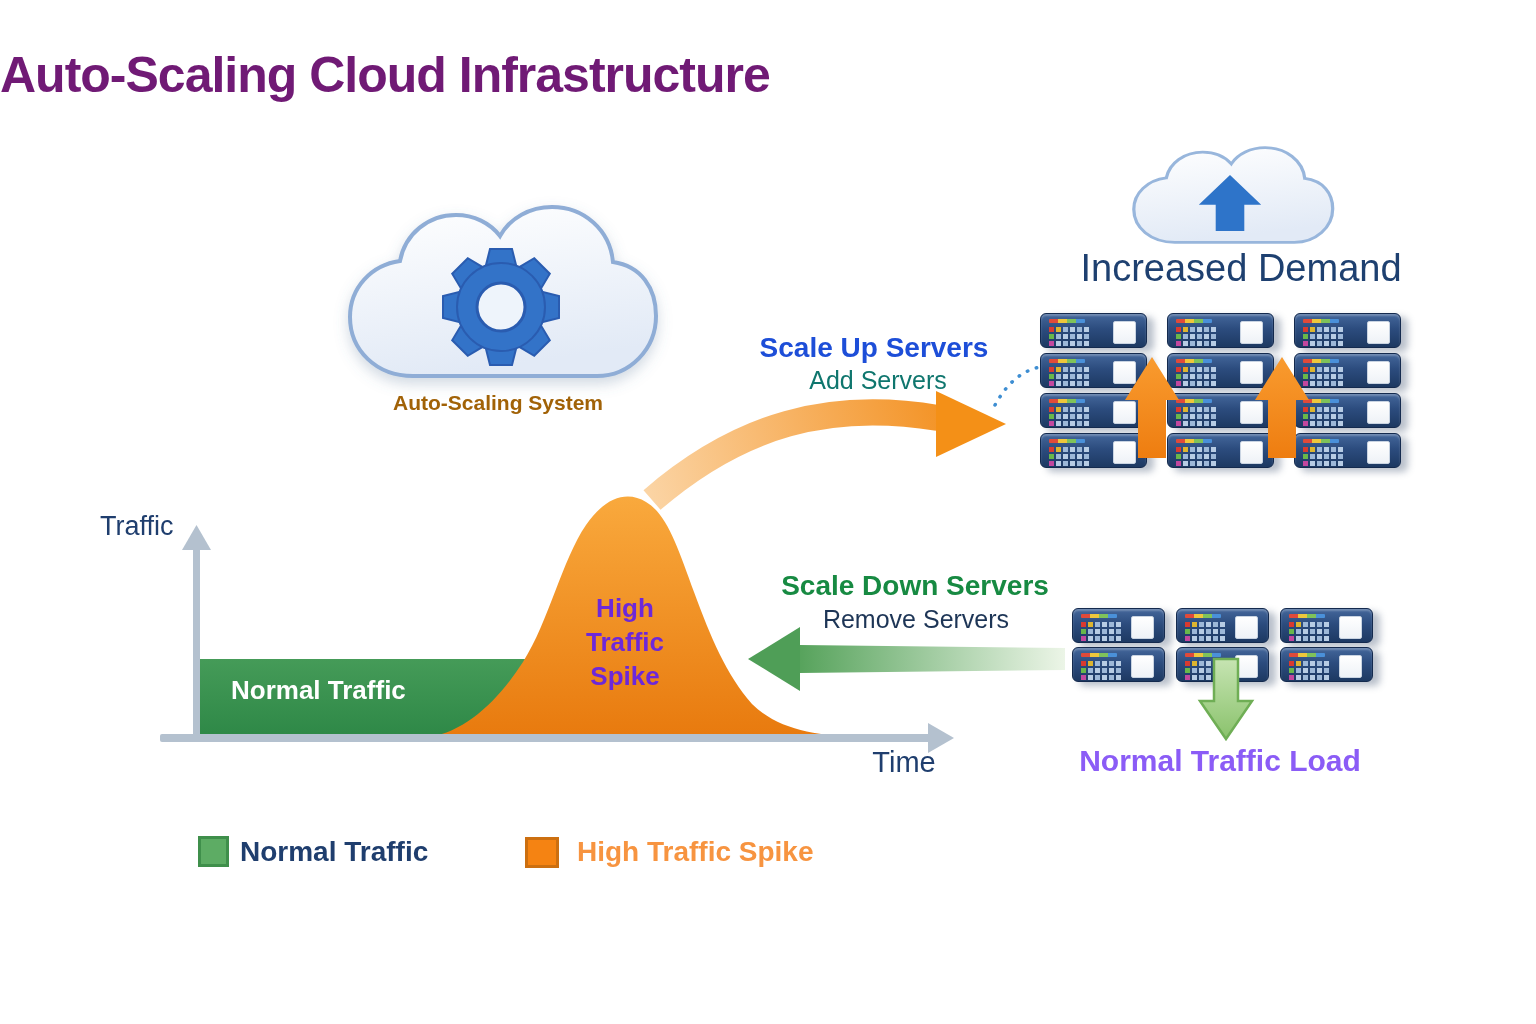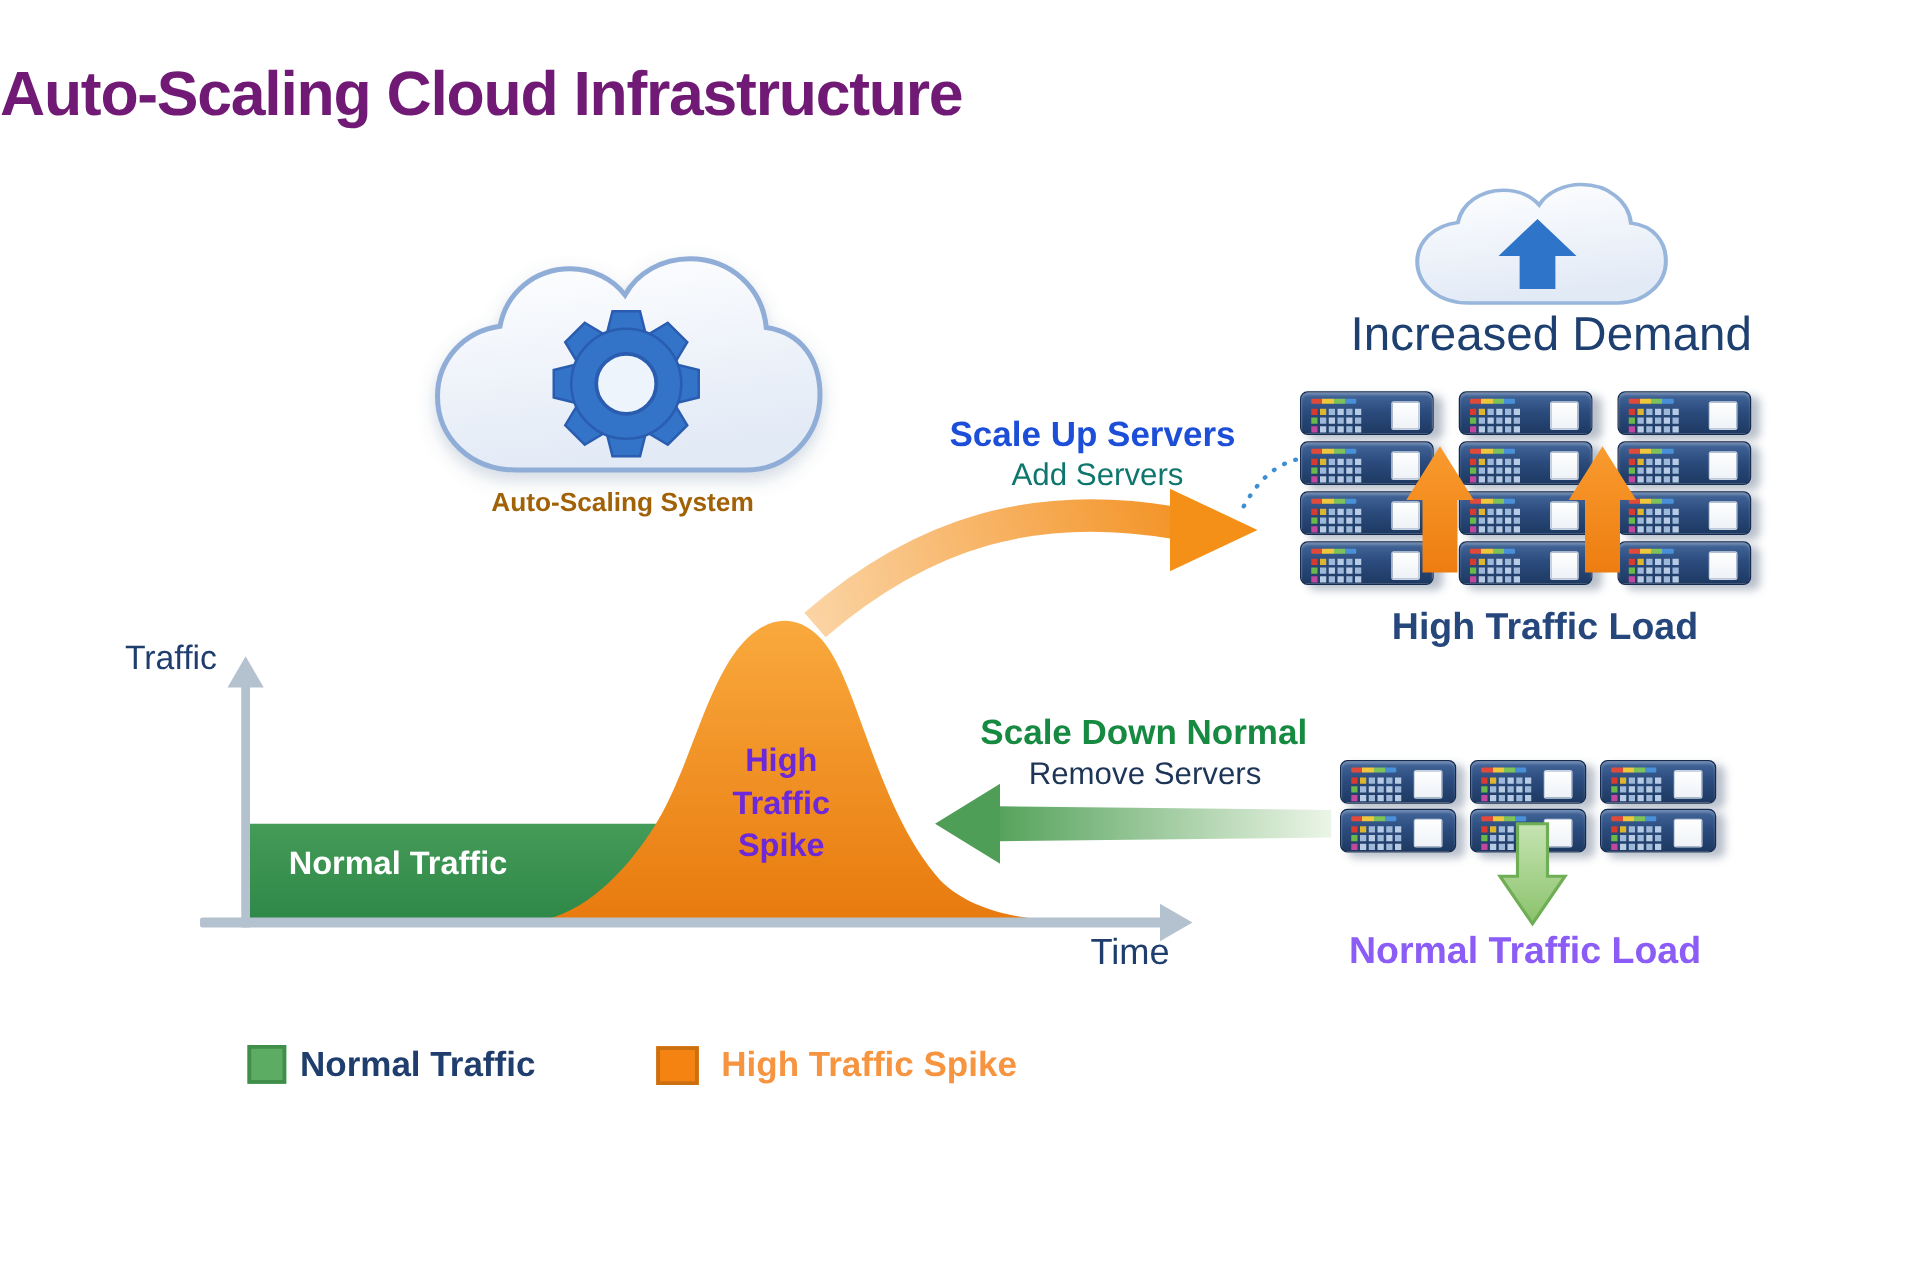--- a/index.html
+++ b/index.html
@@ -249,23 +249,22 @@
 
   <div class="lbl title">Auto-Scaling Cloud Infrastructure</div>
 
   <div class="lbl center lbl-autoscaling">Auto-Scaling System</div>
 
   <div class="lbl center lbl-demand">Increased Demand</div>
 
   <div class="lbl center lbl-scaleup">Scale Up Servers</div>
   <div class="lbl center lbl-addservers">Add Servers</div>
 
-  <div class="lbl center lbl-hightraffic">High Traffic Load</div>
-
-  <div class="lbl center lbl-scaledown">Scale Down Normal</div>
+
+  <div class="lbl center lbl-scaledown">Scale Down Servers</div>
   <div class="lbl center lbl-removeservers">Remove Servers</div>
 
   <div class="lbl center lbl-normalload">Normal Traffic Load</div>
 
   <div class="lbl lbl-yaxis">Traffic</div>
   <div class="lbl center lbl-xaxis">Time</div>
 
   <div class="lbl lbl-band">Normal Traffic</div>
 
   <div class="lbl lbl-spike">

